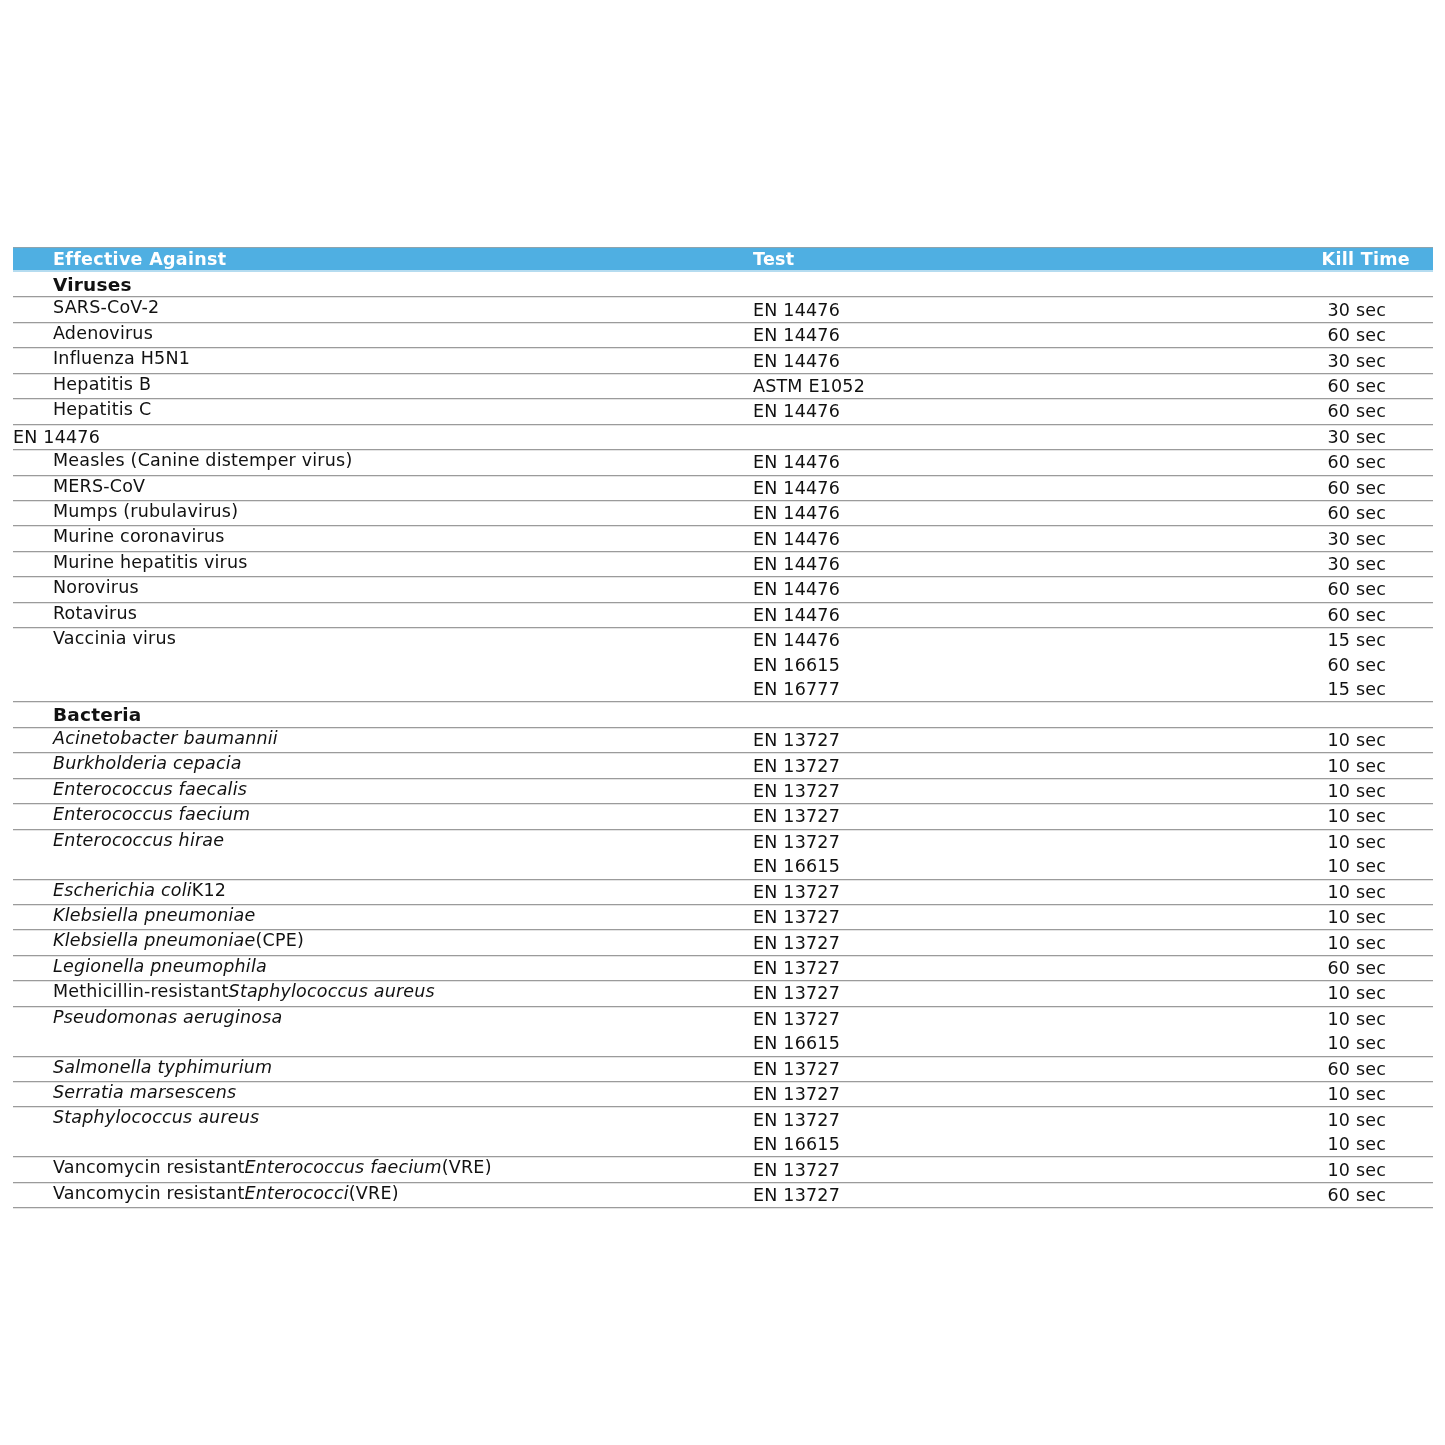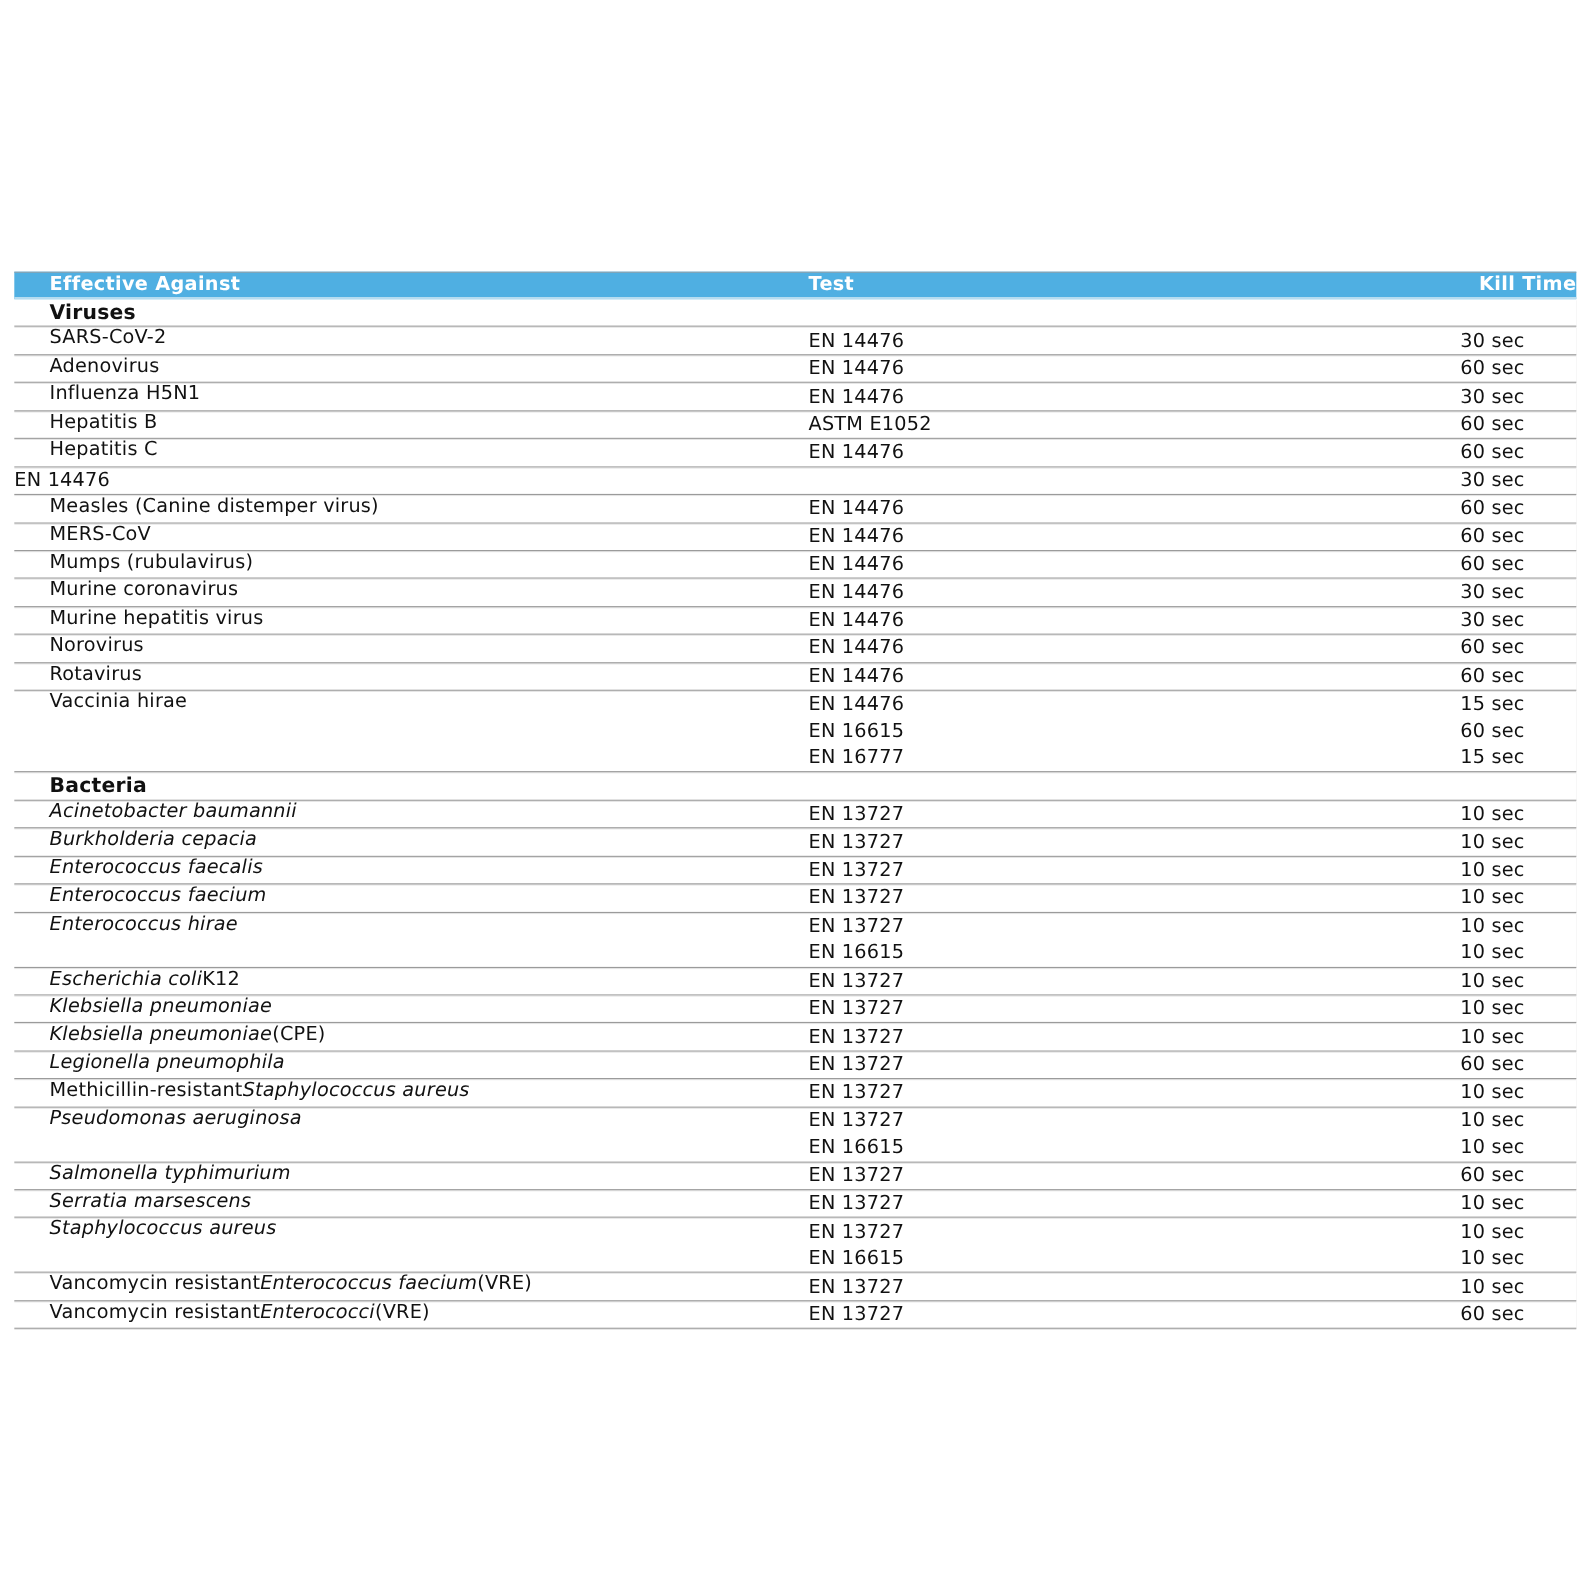--- a/index.html
+++ b/index.html
@@ -18,24 +18,24 @@
   .thead {
     display: flex;
     align-items: center;
     height: 25px;
     font-weight: bold;
     font-size: 17.5px;
     letter-spacing: 0.3px;
     border-top: 1px solid #8da4ae;
     border-bottom: 2px solid #b5dcf0;
   }
-  .col-a { width: 722px; padding-left: 32px; }
+  .col-a { width: 722px; padding-left: 22px; margin-left: 18px; }
   .col-b { flex: 1; }
   .col-c { width: 180px; text-align: right; }
-  .thead .col-c { }
+  .thead .col-c { padding-right: 23px; }
   .row {
     display: flex;
     align-items: stretch;
     border-bottom: 1px solid #9b9b9b;
     box-shadow: 0 1px 0 #e4e4e4;
     font-size: 17.5px;
     letter-spacing: 0.2px;
   }
   .name-cell {
     display: flex;
@@ -213,21 +213,21 @@
         </div>
         <div class="col-b tests-cell">
           <div class="line">EN 14476</div>
         </div>
         <div class="col-c kills-cell">
           <div class="line">60 sec</div>
         </div>
       </div>
       <div class="row">
         <div class="col-a name-cell">
-          <span>Vaccinia hirae</span>
+          <span>Vaccinia virus</span>
         </div>
         <div class="col-b tests-cell">
           <div class="line">EN 14476</div>
           <div class="line">EN 16615</div>
           <div class="line">EN 16777</div>
         </div>
         <div class="col-c kills-cell">
           <div class="line">15 sec</div>
           <div class="line">60 sec</div>
           <div class="line">15 sec</div>

